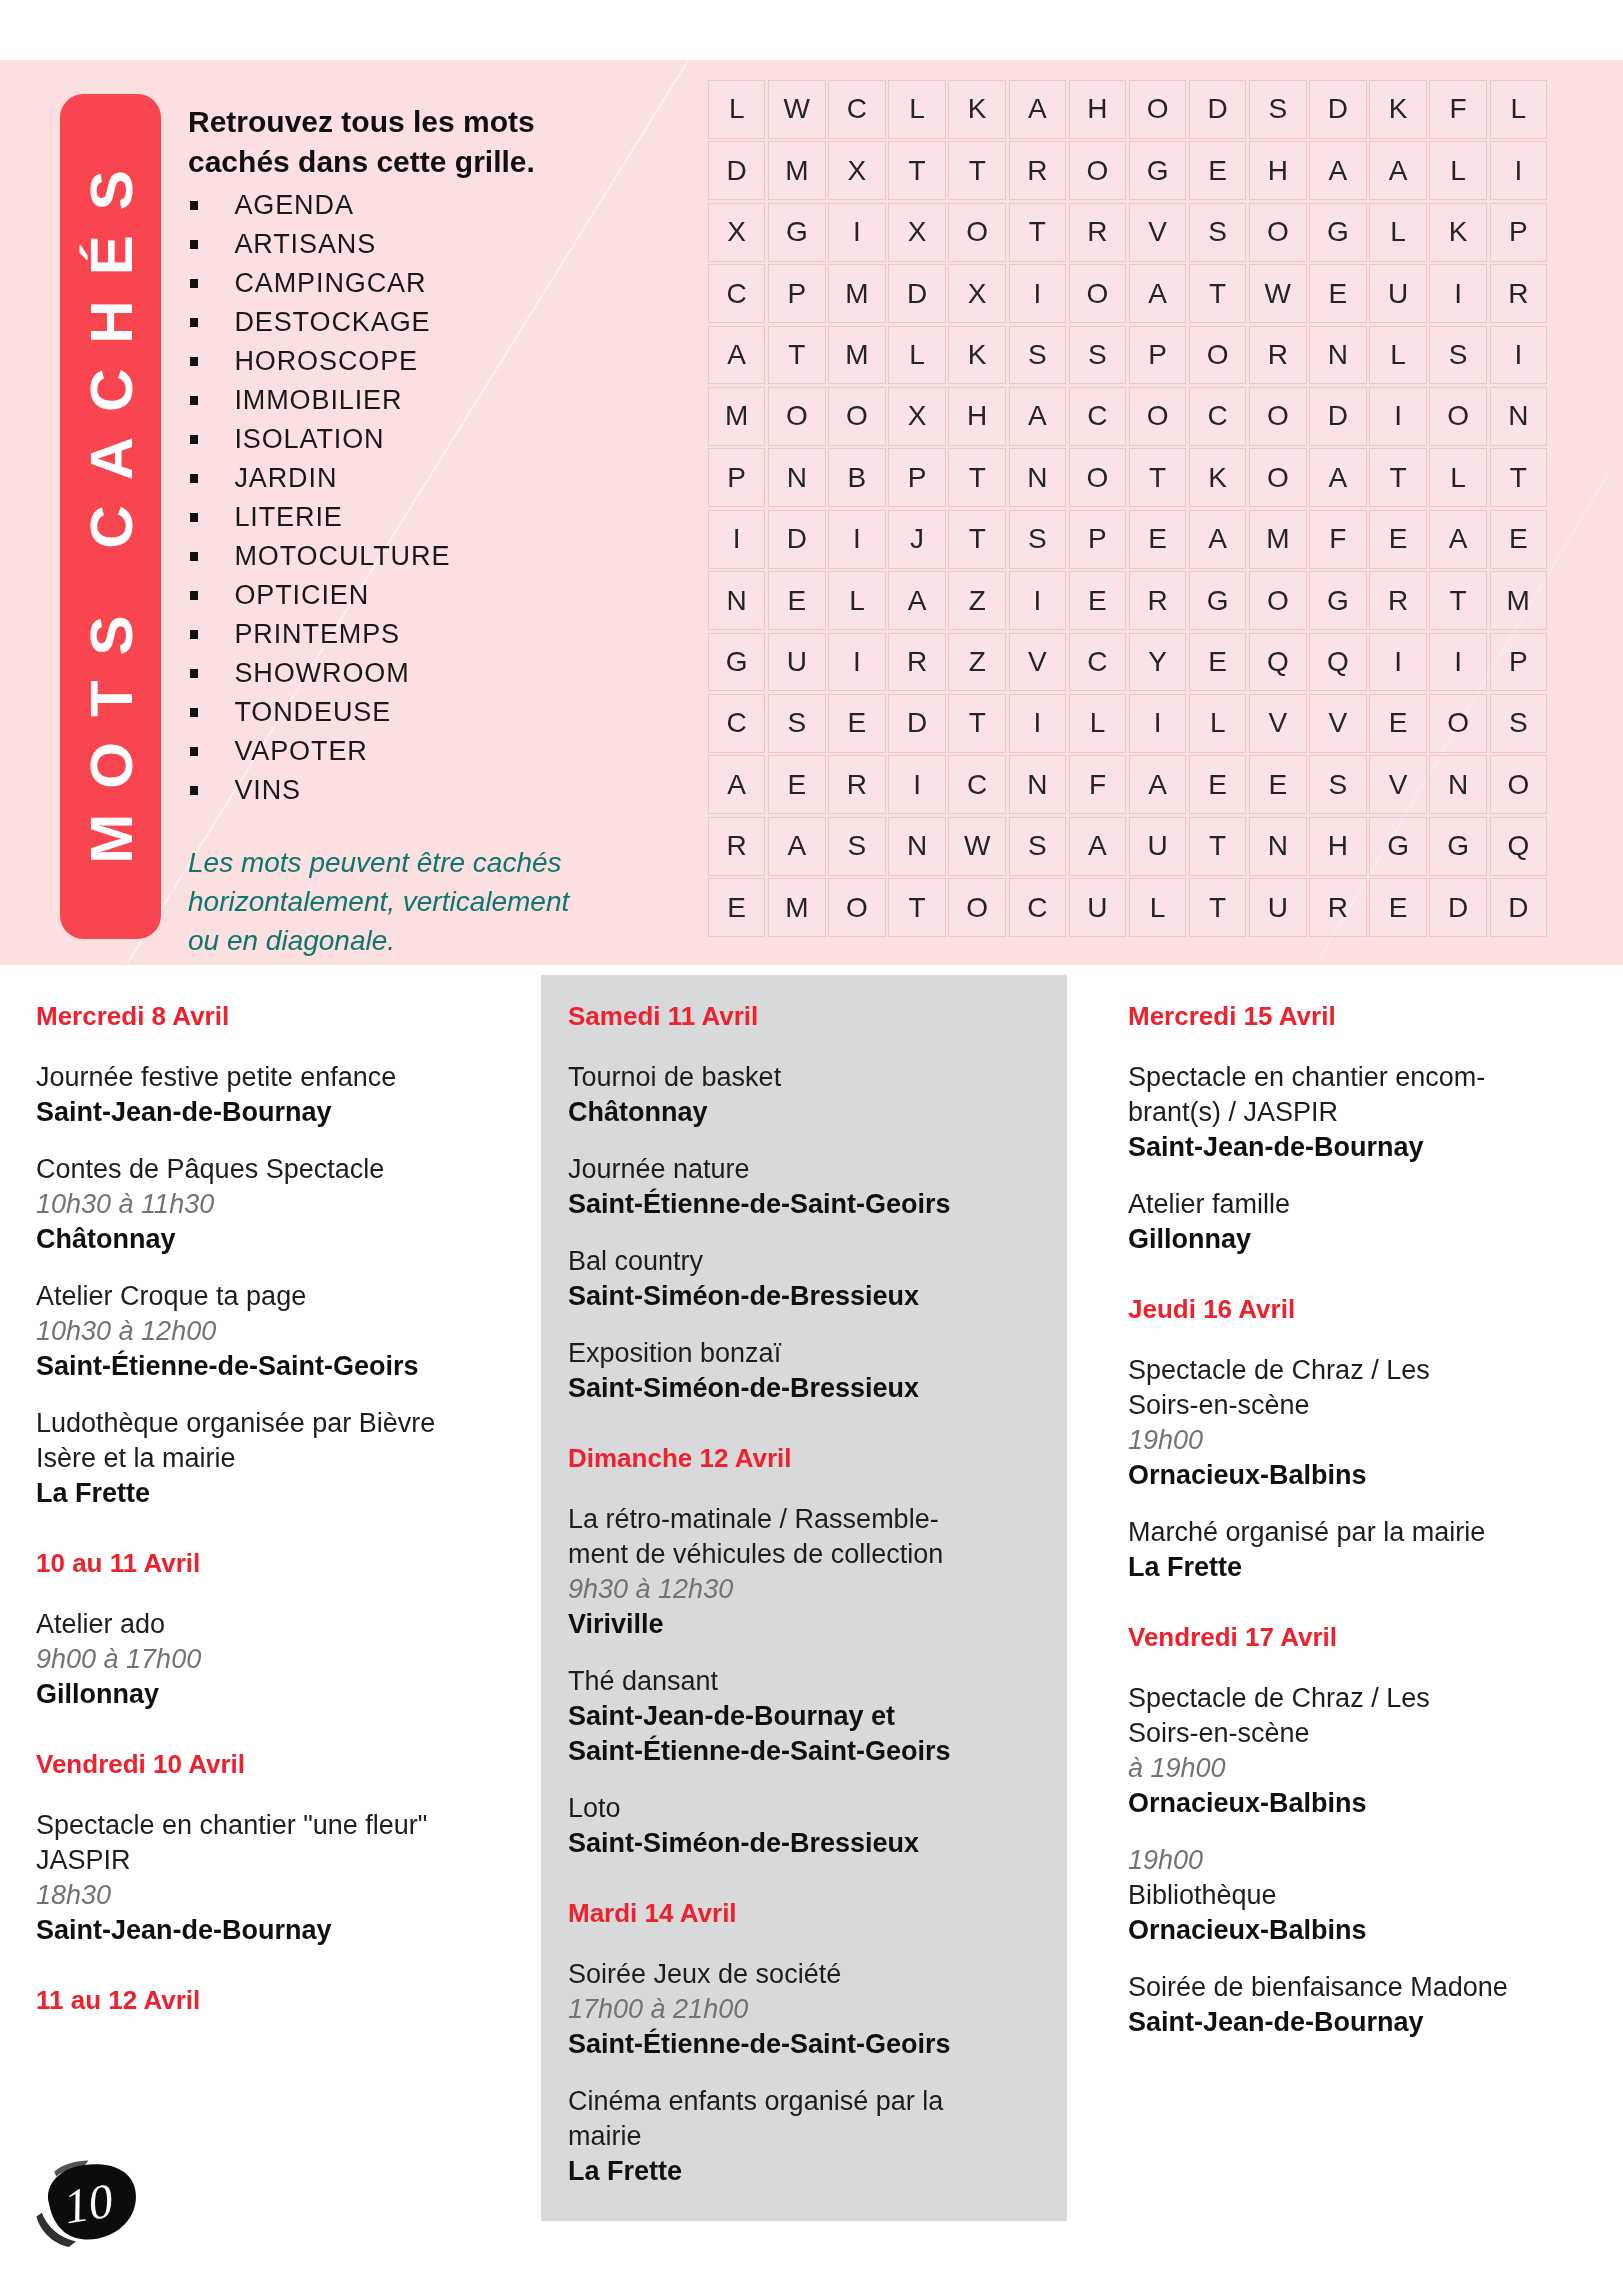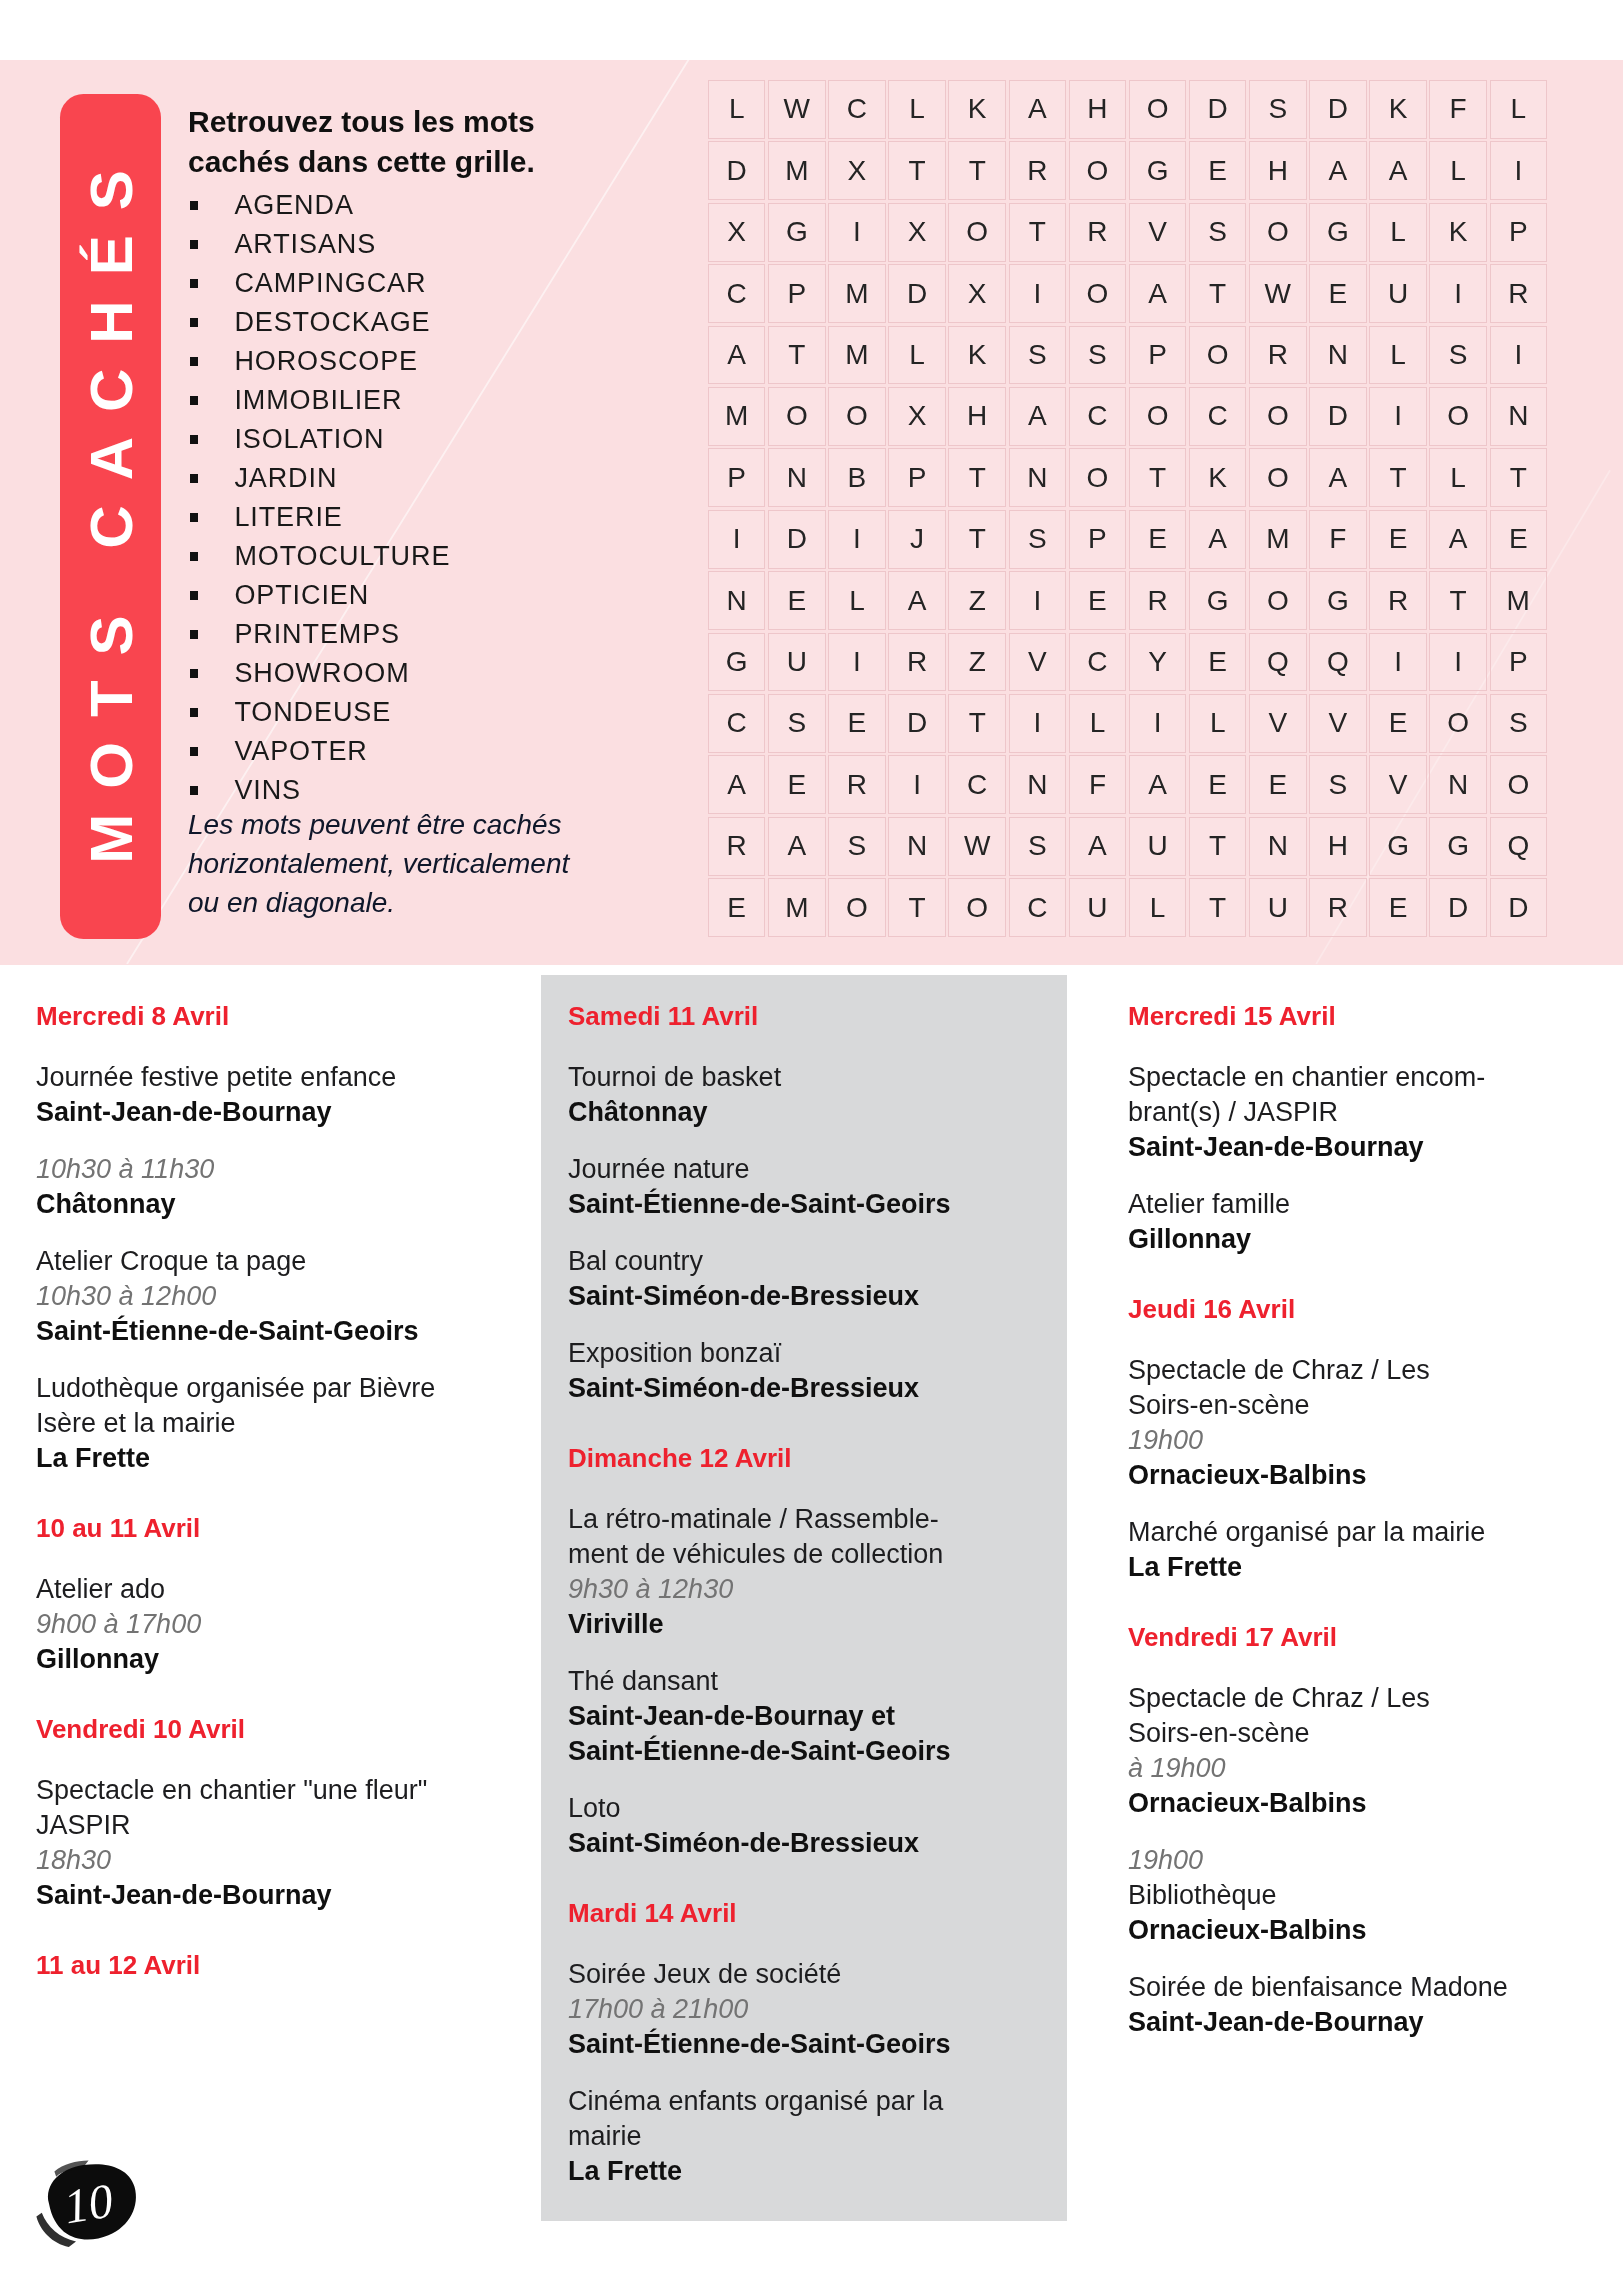--- a/index.html
+++ b/index.html
@@ -18,22 +18,22 @@
           letter-spacing:25px;padding-left:25px;}
 
   .intro{position:absolute;left:188px;top:42px;width:425px;
          font-size:30px;font-weight:700;line-height:40px;color:#101010;white-space:pre-line;}
 
   .words{position:absolute;left:190px;top:126px;margin:0;padding:0;list-style:none;}
   .word{display:flex;align-items:center;height:39px;font-size:27px;
         letter-spacing:0.9px;color:#191919;gap:20px;}
   .bullet{width:8.1px;height:8.1px;background:#111;margin-right:16.3px;flex:0 0 auto;}
 
-  .note{position:absolute;left:188px;top:745px;width:434px;
-        font-size:28px;font-style:italic;line-height:39px;color:#0f172a;white-space:pre-line;}
+  .note{position:absolute;left:188px;top:783px;width:434px;
+        font-size:28px;font-style:italic;line-height:39px;color:#0f766e;white-space:pre-line;}
 
   .grid{position:absolute;left:708px;top:20px;width:839px;height:857px;
         display:grid;grid-template-columns:repeat(14,1fr);grid-auto-rows:1fr;gap:2.7px;}
   .cell{border:0.9px solid #eec6ca;background:rgba(255,255,255,0.10);
         display:flex;align-items:center;justify-content:center;
         font-size:28px;color:#242424;}
 
   
   .col2-bg{position:absolute;left:541px;top:975px;width:526px;height:1246px;background:#d8d9da;}
   .col{position:absolute;top:995px;}
@@ -564,20 +564,21 @@
 
         <div class="block">
 
           <div class="ev-title">Journée festive petite enfance</div>
 
           <div class="ev-loc">Saint-Jean-de-Bournay</div>
         </div>
 
         <div class="block">
 
+          <div class="ev-title">Contes de Pâques Spectacle</div>
           <div class="ev-time">10h30 à 11h30</div>
 
           <div class="ev-loc">Châtonnay</div>
         </div>
 
         <div class="block">
 
           <div class="ev-title">Atelier Croque ta page</div>
           <div class="ev-time">10h30 à 12h00</div>
 

